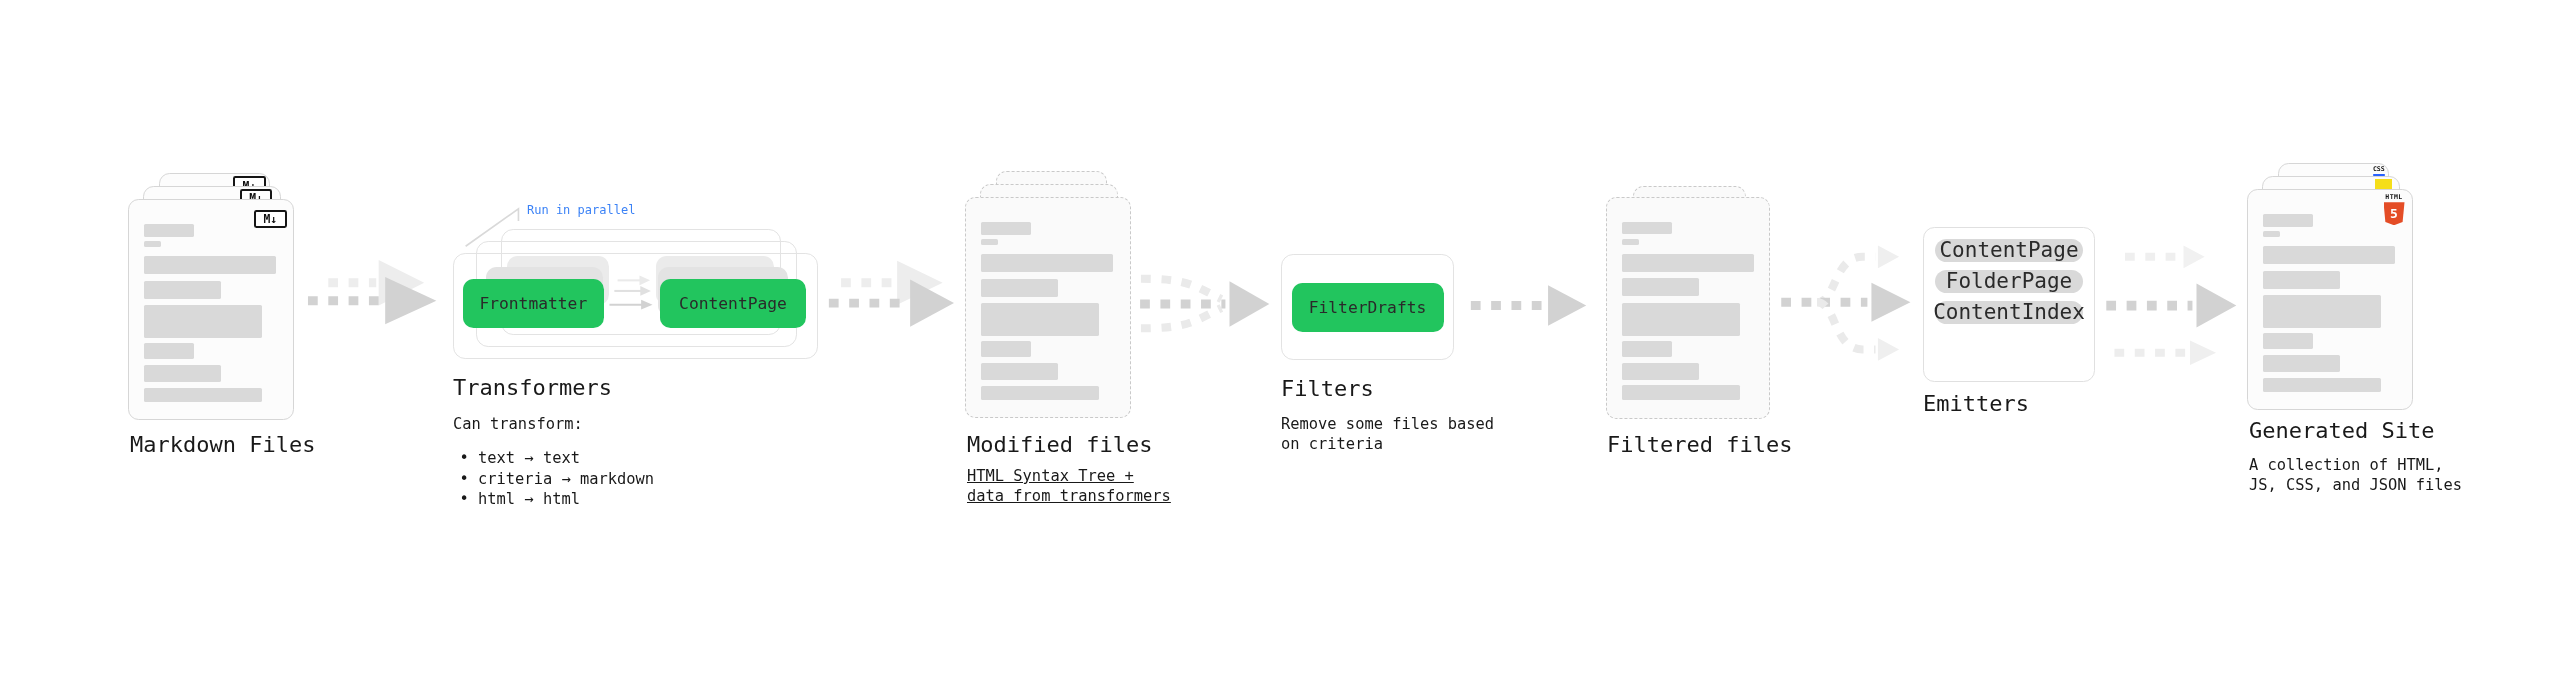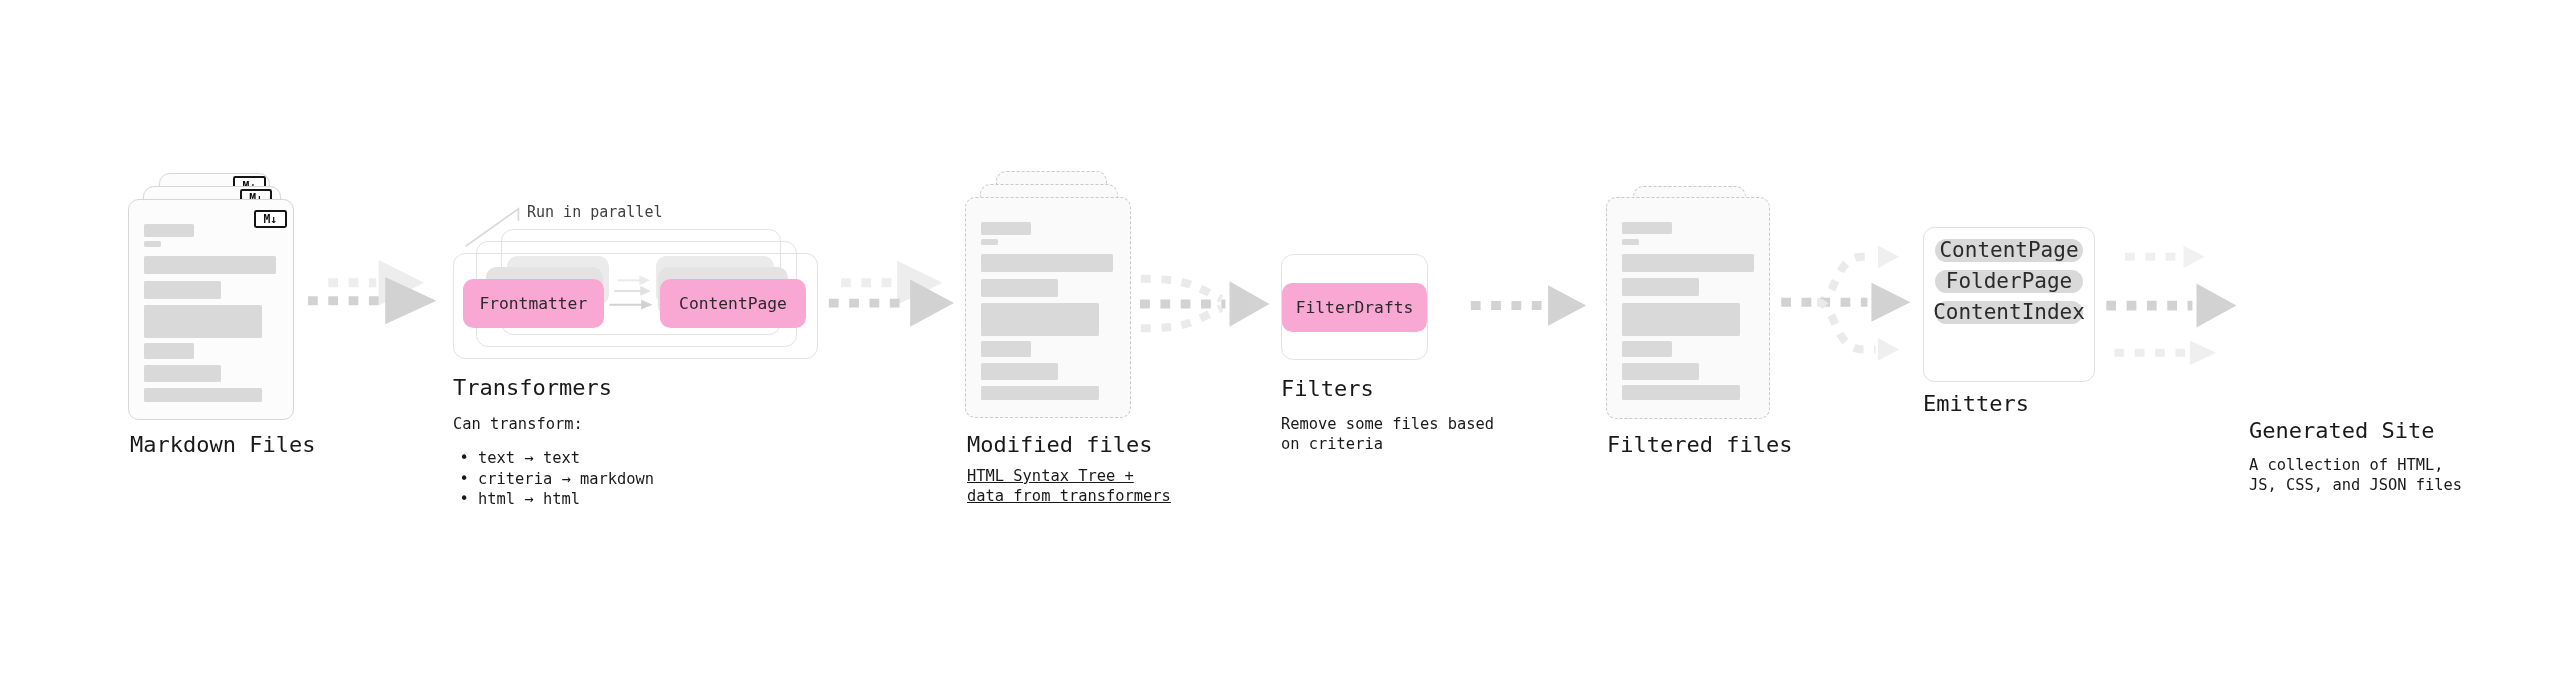--- a/index.html
+++ b/index.html
@@ -33,25 +33,25 @@
   .html5 .word{font-size:6.5px;font-weight:bold;color:#111;line-height:7.3px;letter-spacing:0.4px;}
   .html5 .shield{width:21px;height:23px;margin:0.8px auto 0;background:#e44d26;
     clip-path:polygon(0 0,100% 0,91% 86%,50% 100%,9% 86%);
     display:flex;align-items:center;justify-content:center;color:#fff;font-weight:bold;font-size:13px;}
   .jsbadge{position:absolute;width:17px;height:9.8px;background:#f5de19;}
   .cssbadge{position:absolute;font-size:6.5px;font-weight:bold;color:#111;line-height:6.5px;text-align:center;}
   .cssbadge .underline{height:2.4px;background:#2962ff;margin-top:0.8px;border-radius:0.8px;}
 
   
   .frame{position:absolute;box-sizing:border-box;border:1.6px solid #e3e3e3;border-radius:12.2px;}
-  .pill{position:absolute;box-sizing:border-box;background:#f9a8d4;border-radius:10.6px;
+  .pill{position:absolute;box-sizing:border-box;background:#22c55e;border-radius:10.6px;
     display:flex;align-items:center;justify-content:center;font-size:16.3px;color:#2a2a2a;}
   .pill.g1{background:#e3e3e3;}
   .pill.g2{background:#ebebeb;}
-  .runlabel{position:absolute;font-size:15px;color:#404040;white-space:nowrap;}
+  .runlabel{position:absolute;font-size:12px;color:#3b82f6;white-space:nowrap;}
 
   .emit-frame{position:absolute;box-sizing:border-box;border:1.6px solid #e0e0e0;border-radius:11.4px;
     background:#fff;display:flex;flex-direction:column;gap:8.1px;padding:10.6px;}
   .emit-pill{position:relative;box-sizing:border-box;height:23px;background:#d9d9d9;border-radius:17px;
     display:flex;align-items:center;justify-content:center;font-size:21px;color:#2a2a2a;}
 
   
   .title{position:absolute;font-size:22px;color:#191919;white-space:nowrap;}
   .desc{position:absolute;font-size:15.4px;line-height:20.3px;color:#191919;white-space:nowrap;}
   .desc .ln{display:block;}
@@ -175,21 +175,21 @@
       <div class="bar b7"></div>
       <div class="bar b8"></div>
     </div>
   </div>
   <div class="layer title" style="left:967px;top:432px;">Modified files</div>
   <div class="layer desc" style="left:967px;top:466px;text-decoration:underline;">
     <span class="ln">HTML Syntax Tree +</span>
     <span class="ln">data from transformers</span>
   </div>
 
-  <div class="layer frame" style="left:1281px;top:254px;width:147px;height:106px;display:flex;align-items:center;justify-content:center;">
+  <div class="layer frame" style="left:1281px;top:254px;width:173px;height:106px;display:flex;align-items:center;justify-content:center;">
     <div class="pill" style="position:relative;width:152px;height:49px;">FilterDrafts</div>
   </div>
   <div class="layer title" style="left:1281px;top:376px;">Filters</div>
   <div class="layer desc" style="left:1281px;top:414px;">
     <span class="ln">Remove some files based</span>
     <span class="ln">on criteria</span>
   </div>
 
   <div class="layer stack" style="left:1606px;top:186px;width:169px;height:234px;">
     <div class="file dashed" style="left:27px;top:0;width:113px;height:221px;"></div>
@@ -206,20 +206,45 @@
   </div>
   <div class="layer title" style="left:1607px;top:432px;">Filtered files</div>
 
   <div class="layer emit-frame" style="left:1923px;top:227px;width:172px;height:155px;">
     <div class="emit-pill">ContentPage</div>
     <div class="emit-pill">FolderPage</div>
     <div class="emit-pill">ContentIndex</div>
   </div>
   <div class="layer title" style="left:1923px;top:391px;">Emitters</div>
 
+  <div class="layer stack" style="left:2247px;top:163px;width:197px;height:247px;">
+    <div class="file" style="left:31px;top:0;width:111px;height:221px;">
+      <div class="cssbadge" style="right:3.3px;top:2.4px;">
+        <div>CSS</div>
+        <div class="underline"></div>
+      </div>
+    </div>
+    <div class="file" style="left:15.4px;top:13px;width:138px;height:221px;">
+      <div class="jsbadge" style="right:7.3px;top:2.4px;"></div>
+    </div>
+    <div class="file" style="left:0;top:26px;width:166px;height:221px;">
+      <div class="html5" style="right:6.5px;top:4.1px;">
+        <div class="word">HTML</div>
+        <div class="shield">5</div>
+      </div>
+      <div class="bar b1"></div>
+      <div class="bar b2"></div>
+      <div class="bar b3"></div>
+      <div class="bar b4"></div>
+      <div class="bar b5"></div>
+      <div class="bar b6"></div>
+      <div class="bar b7"></div>
+      <div class="bar b8"></div>
+    </div>
+  </div>
   <div class="layer title" style="left:2249px;top:418px;">Generated Site</div>
   <div class="layer desc" style="left:2249px;top:455px;">
     <span class="ln">A collection of HTML,</span>
     <span class="ln">JS, CSS, and JSON files</span>
   </div>
 
 </div>
 
 
 </body></html>

